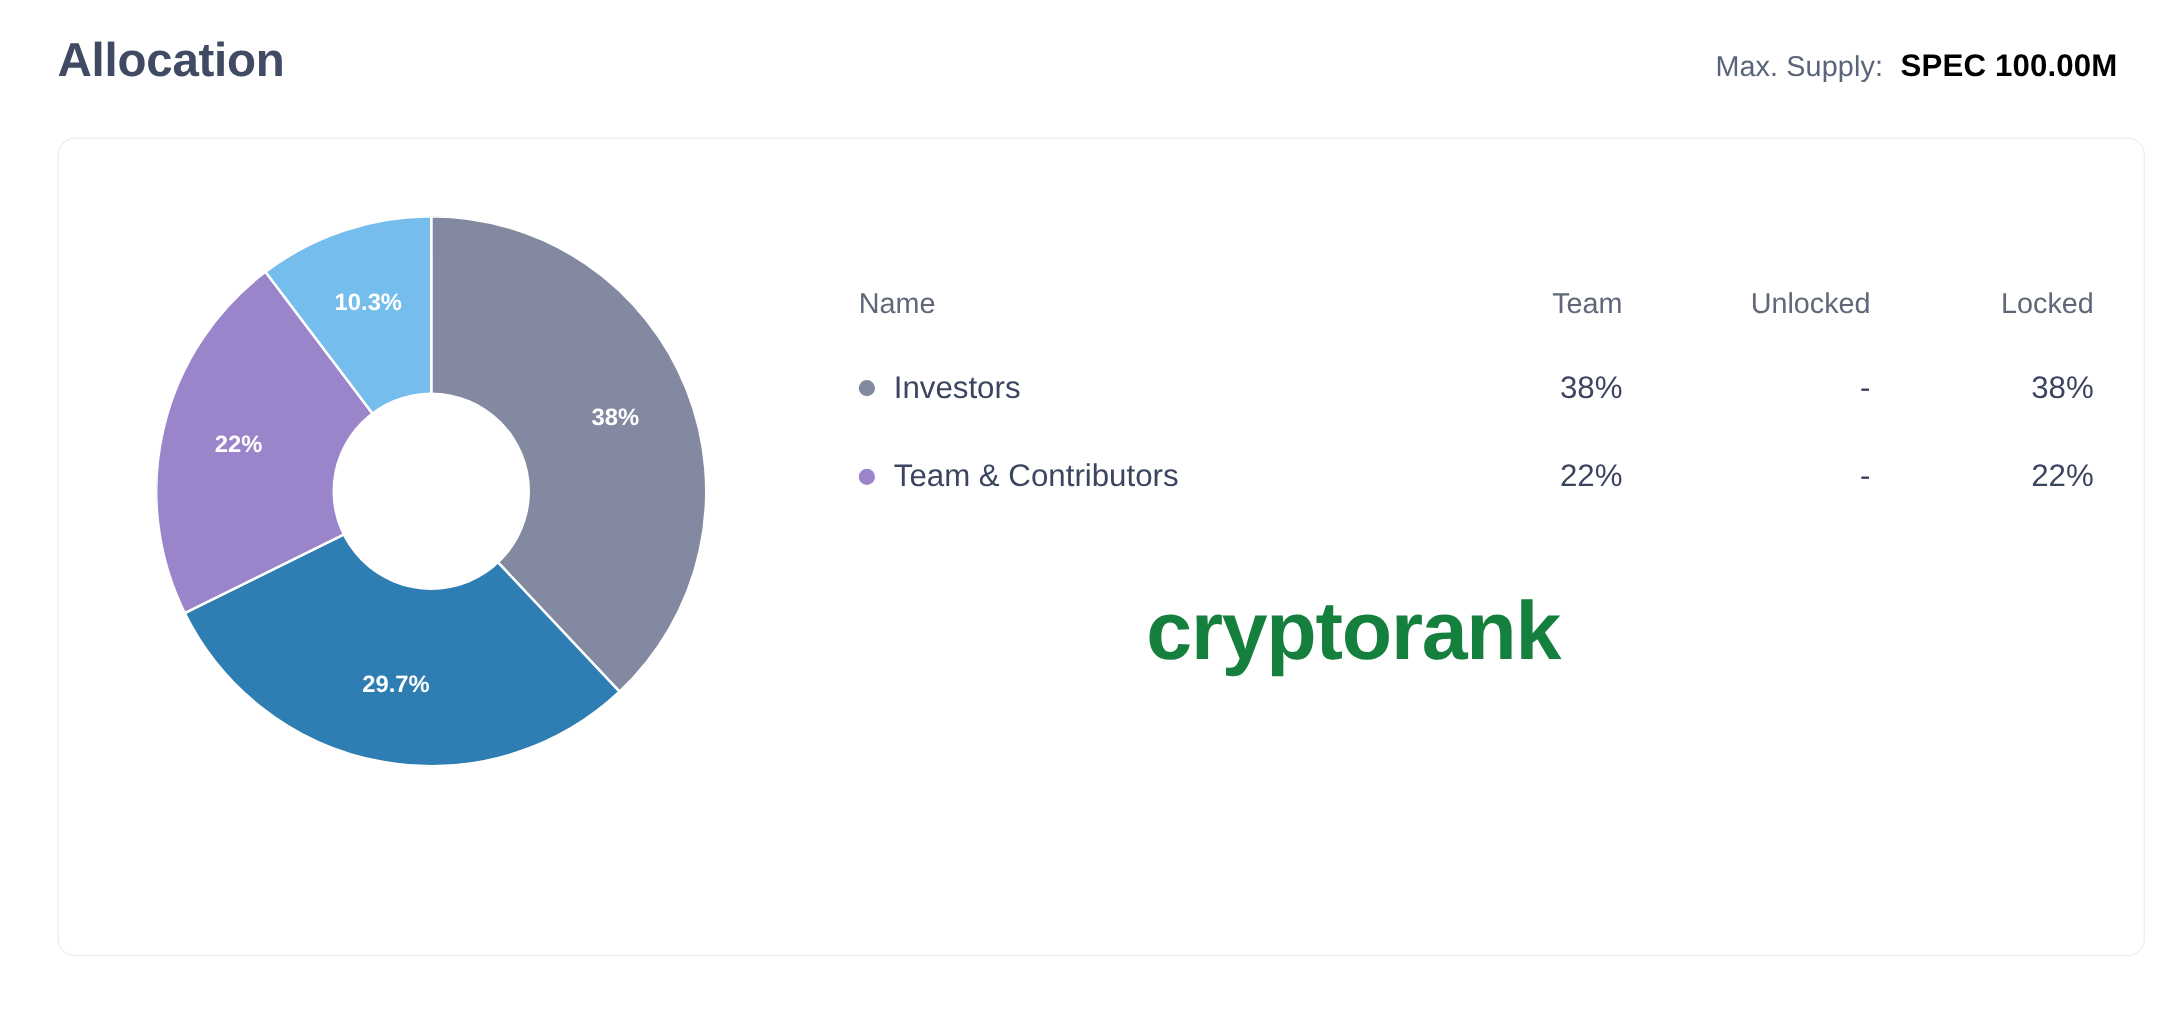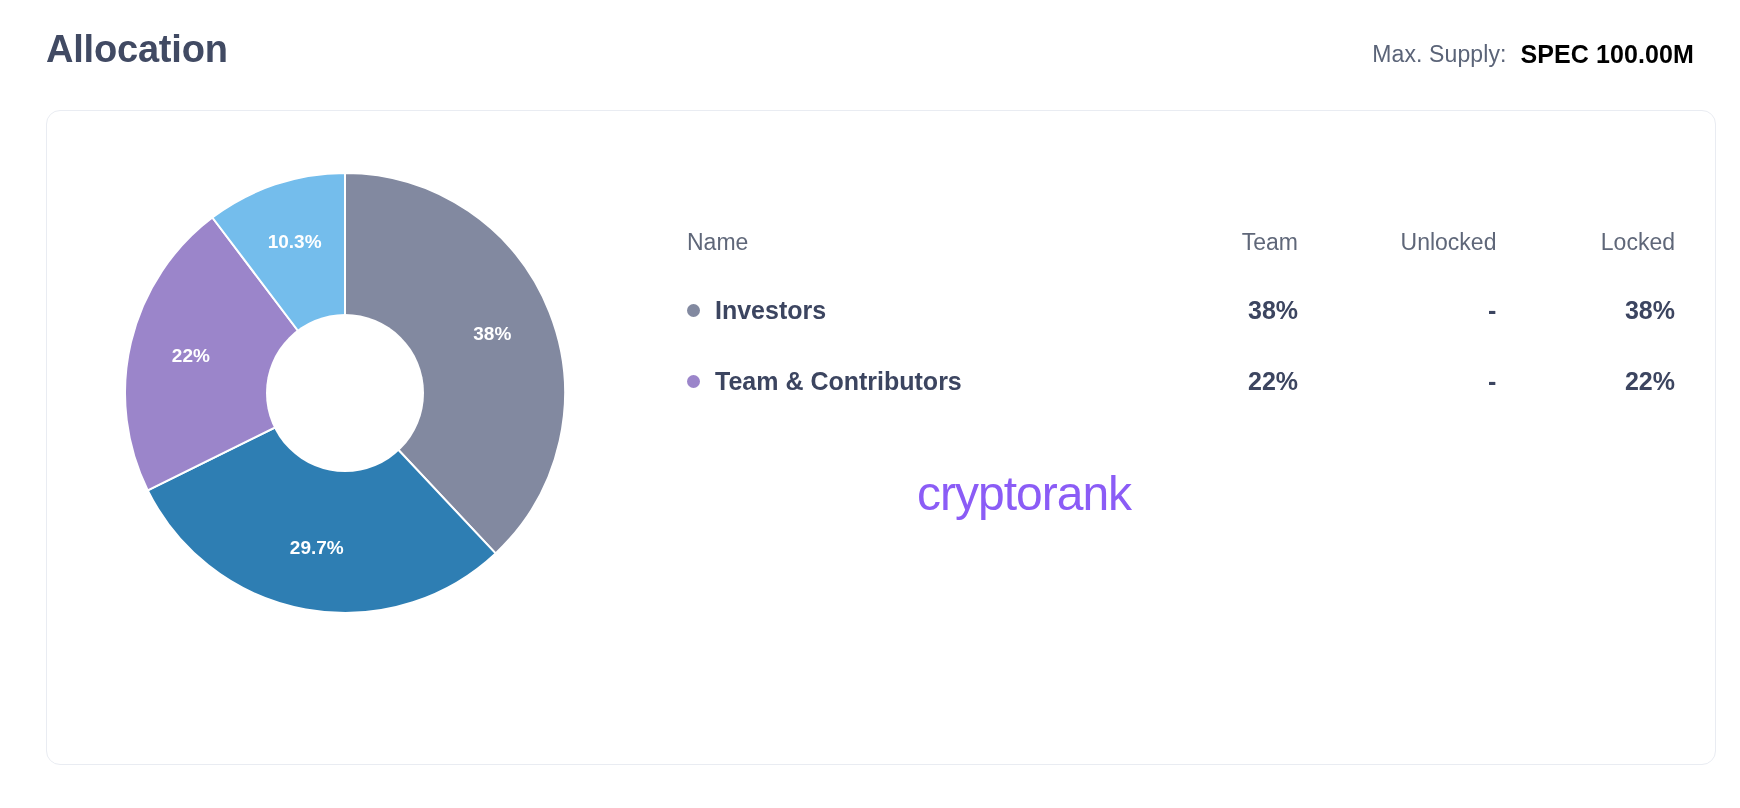--- a/index.html
+++ b/index.html
@@ -75,23 +75,23 @@
     align-items: flex-start;
     height: 100%;
     padding: 0;
   }
 
   
   .watermark {
     position: absolute;
     left: 870px;
     top: 355px;
-    font-size: 48px;
-    font-weight: 400;
-    color: #8b5cf6;
+    font-size: 66px;
+    font-weight: 700;
+    color: #15803d;
     letter-spacing: -1px;
     user-select: none;
     pointer-events: none;
     z-index: 0;
     white-space: nowrap;
   }
 
   
   .chart-area {
     position: relative;
@@ -143,21 +143,21 @@
     white-space: nowrap;
   }
 
   table.alloc-table th.col-name {
     text-align: left;
     padding-left: 4px;
   }
 
   table.alloc-table td {
     font-size: 25px;
-    font-weight: 700;
+    font-weight: 400;
     color: #3c4560;
     padding: 0 0 42px 0;
     text-align: right;
     white-space: nowrap;
   }
 
   table.alloc-table td.col-name {
     text-align: left;
     padding-left: 4px;
   }

